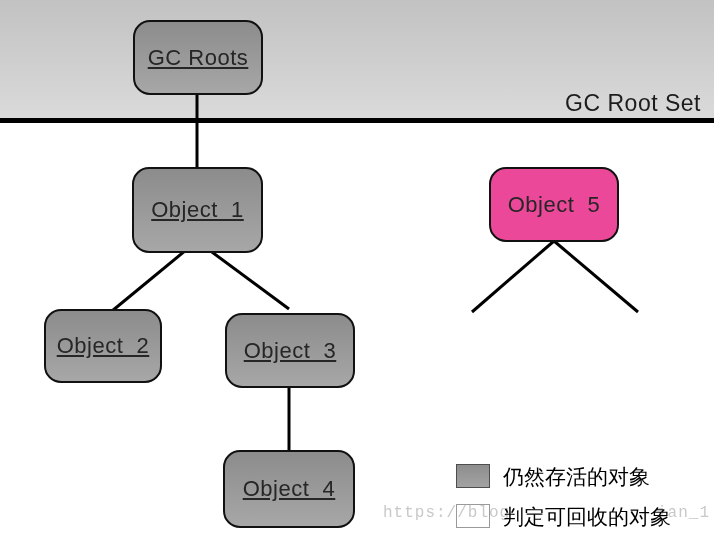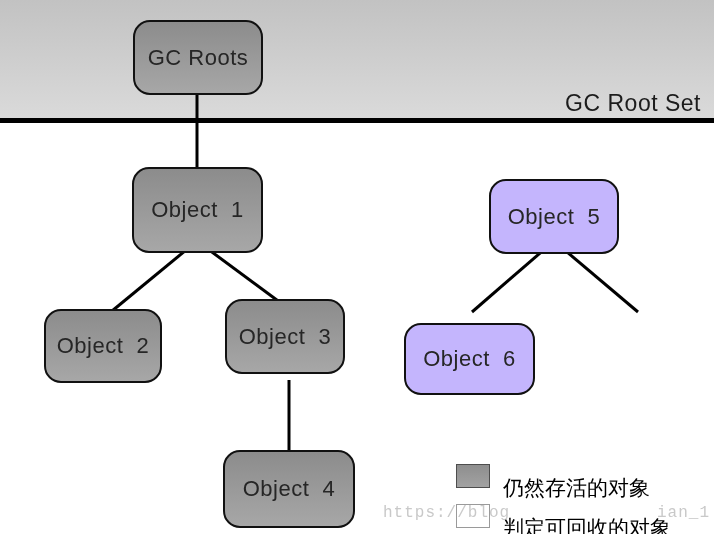--- a/index.html
+++ b/index.html
@@ -26,39 +26,39 @@
   svg.connectors{position:absolute;left:0;top:0;z-index:1;}
   .node{
     position:absolute;z-index:2;
     display:flex;align-items:center;justify-content:center;
     border:2px solid #111;border-radius:17px;
     font-size:22px;color:#262626;letter-spacing:0.5px;
     white-space:pre;box-sizing:border-box;
   }
   .node.alive{
     background:linear-gradient(to bottom,#8c8c8c,#a7a7a7);
+    text-decoration:underline;
   }
   .node.reclaimable{
-    background:#c4b5fd;
-    margin-top:12px;
+    background:#ec4899;
   }
   .legend-swatch{
     position:absolute;width:34px;height:24px;box-sizing:border-box;z-index:2;
   }
   .legend-swatch.alive{
     background:linear-gradient(to bottom,#8e8e8e,#a2a2a2);
     border:1px solid #4d4d4d;
   }
   .legend-swatch.reclaimable{
     background:#ffffff;
     border:1px solid #9a9a9a;
   }
   .legend-label{
     position:absolute;z-index:4;
-    font-size:21px;color:#000;white-space:pre;margin-top:11px;
+    font-size:21px;color:#000;white-space:pre;
   }
   .watermark{
     position:absolute;z-index:3;
     font-family:"Liberation Mono", monospace;
     font-size:16px;color:#c9c9c9;letter-spacing:1px;white-space:pre;
   }
 </style>
 </head>
 <body>
 
@@ -82,35 +82,32 @@
   </div>
 
   <div class="node alive" style="left:132px;top:167px;width:131px;height:86px">
     <span>Object  1</span>
   </div>
 
   <div class="node alive" style="left:44px;top:309px;width:118px;height:74px">
     <span>Object  2</span>
   </div>
 
-  <div class="node alive" style="left:225px;top:299px;width:120px;height:75px">
+  <div class="node alive" style="left:225px;top:313px;width:130px;height:75px">
     <span>Object  3</span>
   </div>
 
   <div class="node alive" style="left:223px;top:450px;width:132px;height:78px">
     <span>Object  4</span>
   </div>
 
   <div class="node reclaimable" style="left:489px;top:167px;width:130px;height:75px">
     <span>Object  5</span>
   </div>
 
-  <div class="node reclaimable" style="left:404px;top:311px;width:131px;height:72px">
-    <span>Object  6</span>
-  </div>
 
 
   <div class="legend-swatch alive" style="left:456px;top:464px"></div>
   <div class="legend-label" style="left:503px;top:463px">仍然存活的对象</div>
 
   <div class="legend-swatch reclaimable" style="left:456px;top:504px"></div>
   <div class="legend-label" style="left:503px;top:503px">判定可回收的对象</div>
 
   <div class="watermark" style="left:383px;top:504px">https://blog</div>
   <div class="watermark" style="left:657px;top:504px">ian_1</div>

